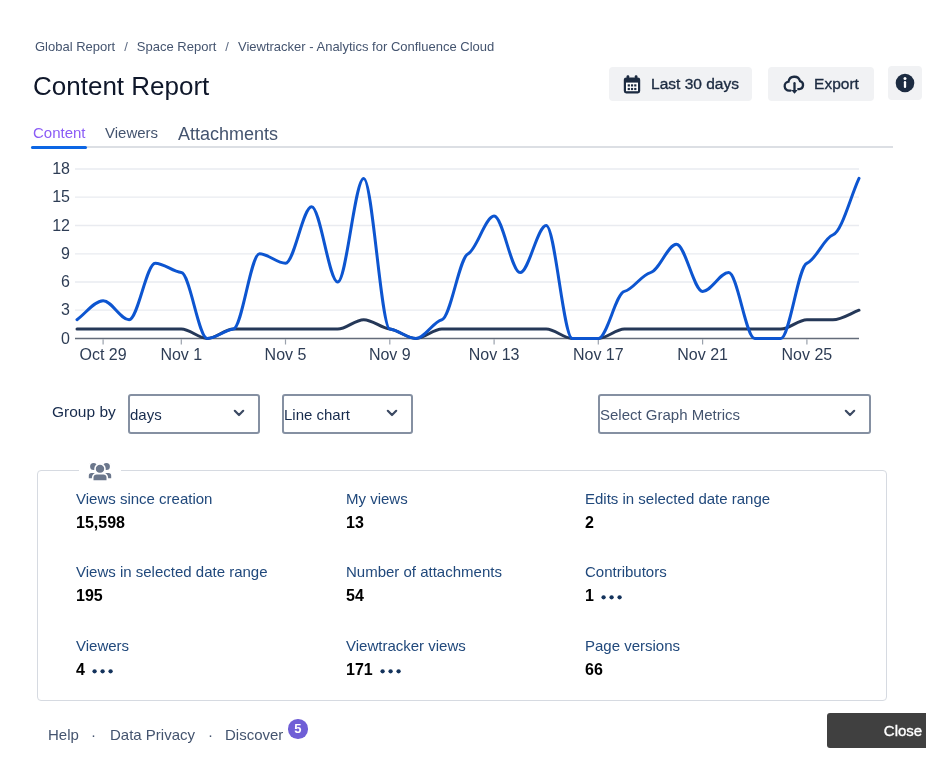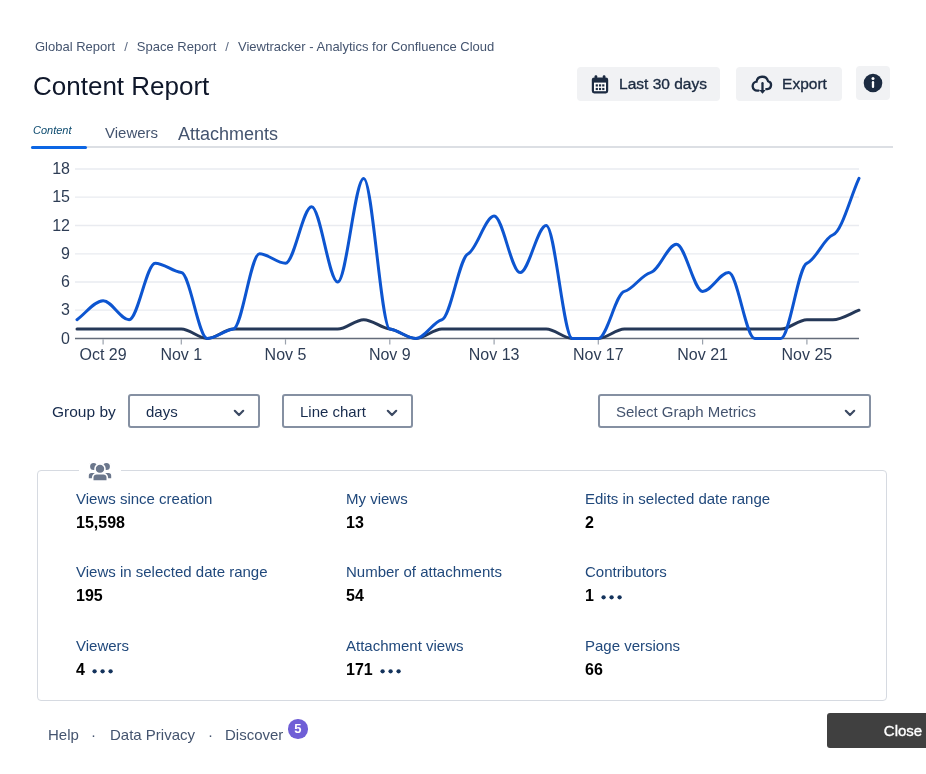--- a/index.html
+++ b/index.html
@@ -1,20 +1,20 @@
 <!DOCTYPE html>
 <html><head><meta charset="utf-8">
 <style>
 html,body{margin:0;padding:0;}
 body{width:926px;height:774px;background:#fff;font-family:"Liberation Sans",sans-serif;position:relative;overflow:hidden;}
 .abs{position:absolute;}
 .crumb{font-size:13px;color:#44546F;}
 .crumb .sep{color:#5E6C84;margin:0 9px;}
-.btn{position:absolute;height:34px;background:#F1F2F4;border-radius:4px;display:flex;align-items:center;justify-content:center;color:#1C2B41;font-size:15.5px;font-weight:500;-webkit-text-stroke:0.35px #1C2B41;}
-.sel{position:absolute;height:34px;border:2px solid #8590A2;border-radius:3px;background:#fff;box-sizing:border-box;display:flex;align-items:center;font-size:15px;color:#172B4D;padding-left:16px;}
+.btn{position:absolute;height:34px;background:#F1F2F4;border-radius:4px;display:flex;align-items:center;justify-content:center;color:#1C2B41;font-size:15.5px;font-weight:500;margin-left:32px;-webkit-text-stroke:0.35px #1C2B41;}
+.sel{position:absolute;height:40px;border:2px solid #8590A2;border-radius:3px;background:#fff;box-sizing:border-box;display:flex;align-items:center;font-size:15px;color:#172B4D;padding-left:0;}
 .sel svg{position:absolute;right:13px;top:13px;}
 .lbl{position:absolute;font-size:15px;color:#21497C;white-space:nowrap;}
 .val{position:absolute;font-size:16px;font-weight:700;color:#000000;white-space:nowrap;}
 .flink{position:absolute;font-size:15px;color:#44546F;}
 </style></head>
 <body>
 <div class="abs crumb" style="left:35px;top:39px;">Global Report<span class="sep">/</span>Space Report<span class="sep">/</span>Viewtracker - Analytics for Confluence Cloud</div>
 <div class="abs" style="left:33px;top:71px;font-size:26px;color:#0f172a;">Content Report</div>
 <div class="btn" style="left:577px;top:67px;width:143px;">
 <svg width="20" height="21" viewBox="0 0 20 21" style="margin-right:9px;">
@@ -43,21 +43,21 @@
   </div>
 <div class="btn" style="left:856px;top:66px;width:34px;">
 <svg width="20" height="20" viewBox="0 0 20 20">
       <circle cx="10" cy="10" r="9.3" fill="#1C2B41"></circle>
       <rect x="8.85" y="8.1" width="2.3" height="7" rx="1.15" fill="#fff"></rect>
       <circle cx="10" cy="5.4" r="1.5" fill="#fff"></circle>
     </svg>
   </div>
 <div class="abs" style="left:31px;top:146px;width:862px;height:2px;background:#DCDFE4;"></div>
 <div class="abs" style="left:31px;top:146px;width:56px;height:3px;background:#0C66E4;border-radius:1.5px;"></div>
-<div class="abs" style="left:33px;top:124px;font-size:11px;color:#0c4a6e;font-style:italic;">Content</div>
+<div class="abs" style="left:33px;top:124px;font-size:15px;color:#8b5cf6;">Content</div>
 <div class="abs" style="left:105px;top:124px;font-size:15px;color:#44546F;">Viewers</div>
 <div class="abs" style="left:178px;top:124px;font-size:18px;color:#44546F;">Attachments</div>
 <svg class="abs" style="left:0;top:155px;" width="926" height="218" viewBox="0 155 926 218">
 <line x1="75" y1="310.2" x2="859" y2="310.2" stroke="#E9EBF0" stroke-width="1.3"></line>
 <line x1="75" y1="282.0" x2="859" y2="282.0" stroke="#E9EBF0" stroke-width="1.3"></line>
 <line x1="75" y1="253.8" x2="859" y2="253.8" stroke="#E9EBF0" stroke-width="1.3"></line>
 <line x1="75" y1="225.5" x2="859" y2="225.5" stroke="#E9EBF0" stroke-width="1.3"></line>
 <line x1="75" y1="197.2" x2="859" y2="197.2" stroke="#E9EBF0" stroke-width="1.3"></line>
 <line x1="75" y1="169.0" x2="859" y2="169.0" stroke="#E9EBF0" stroke-width="1.3"></line>
 <line x1="75" y1="338.5" x2="859" y2="338.5" stroke="#646C7A" stroke-width="1.4"></line>
@@ -128,21 +128,21 @@
       </g>
     </svg></div>
 <div class="lbl" style="left:76px;top:637px;">Viewers</div>
 <div class="val" style="left:76px;top:661px;">4<svg width="21" height="16" viewBox="0 0 21 16" style="margin-left:7px;vertical-align:-2.5px;">
       <g fill="#14335C">
         <circle cx="2.6" cy="9.3" r="2.15"></circle>
         <circle cx="10.6" cy="9.3" r="2.15"></circle>
         <circle cx="18.6" cy="9.3" r="2.15"></circle>
       </g>
     </svg></div>
-<div class="lbl" style="left:346px;top:637px;">Attachment views</div>
+<div class="lbl" style="left:346px;top:637px;">Viewtracker views</div>
 <div class="val" style="left:346px;top:661px;">171<svg width="21" height="16" viewBox="0 0 21 16" style="margin-left:7px;vertical-align:-2.5px;">
       <g fill="#14335C">
         <circle cx="2.6" cy="9.3" r="2.15"></circle>
         <circle cx="10.6" cy="9.3" r="2.15"></circle>
         <circle cx="18.6" cy="9.3" r="2.15"></circle>
       </g>
     </svg></div>
 <div class="lbl" style="left:585px;top:637px;">Page versions</div>
 <div class="val" style="left:585px;top:661px;">66</div>
 <div class="flink" style="left:48px;top:726px;">Help</div>

